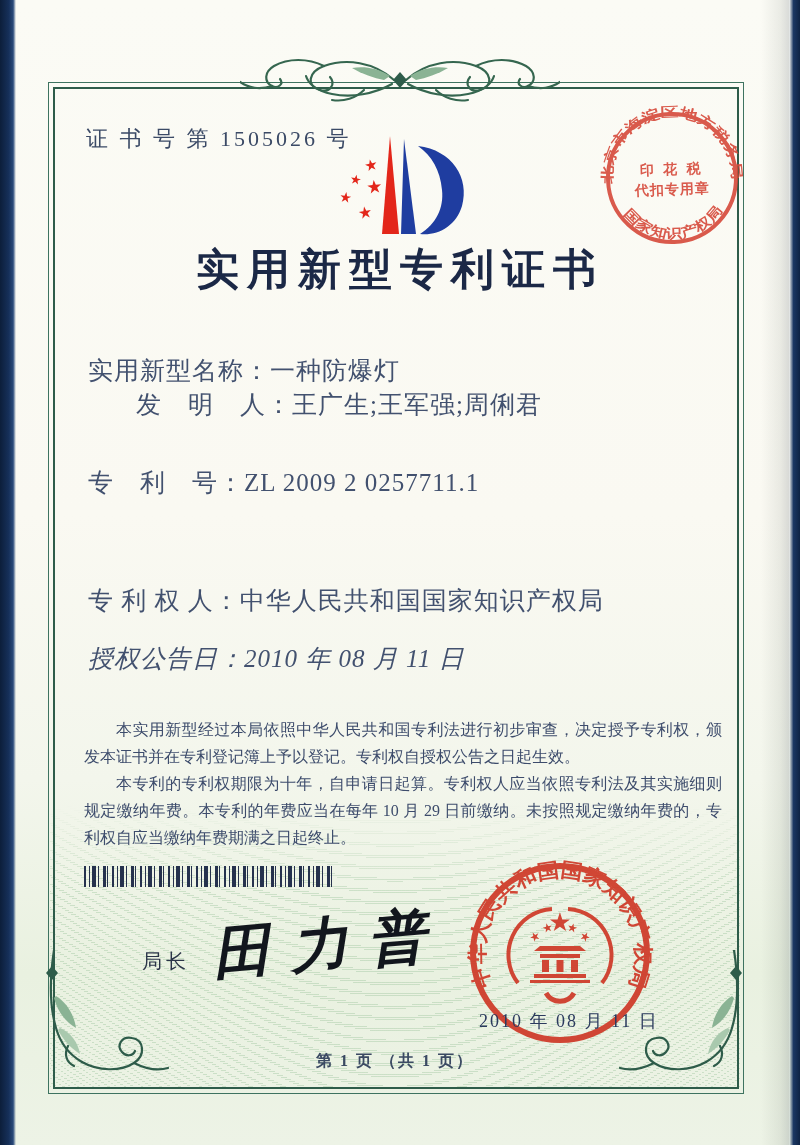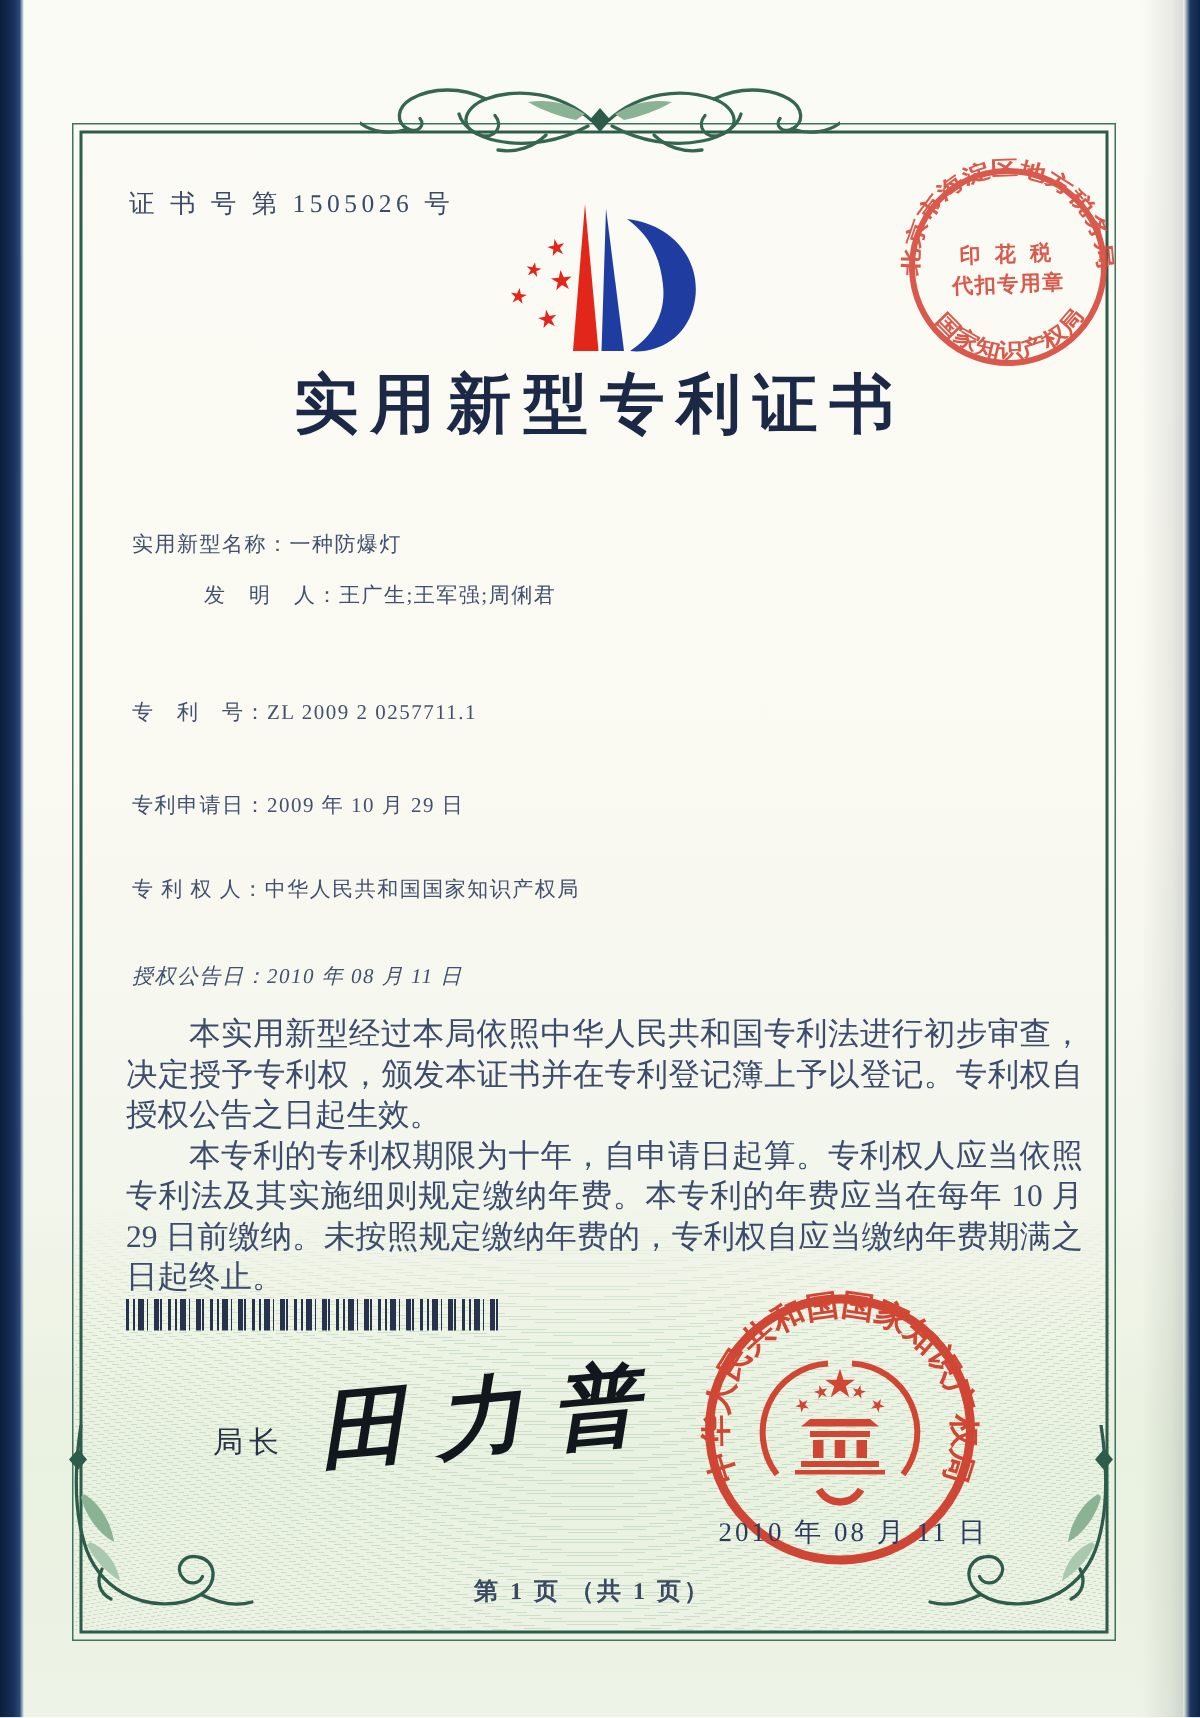--- a/index.html
+++ b/index.html
@@ -19,25 +19,25 @@
   
   .guilloche{left:50px;top:806px;width:690px;height:282px;
     background:repeating-radial-gradient(140% 100% at 50% 155%,
       rgba(108,168,114,.25) 0 1.2px, rgba(108,168,114,0) 1.2px 7.5px);
     -webkit-mask-image:linear-gradient(180deg,transparent 0,#000 30%,#000 100%);
     mask-image:linear-gradient(180deg,transparent 0,#000 30%,#000 100%);}
   
   .frame-outer{left:48px;top:82px;width:694px;height:1010px;border:1px solid #3e7360;}
   .frame-inner{left:53px;top:87px;width:682px;height:998px;border:2px solid #2e5c4a;}
   
-  .cert-no{left:86px;top:124px;font-size:17px;letter-spacing:3px;color:#3b4a66;}
+  .cert-no{left:86px;top:124px;font-size:22px;letter-spacing:3px;color:#3b4a66;}
   .title{left:0;top:241px;width:800px;text-align:center;font-size:43px;font-weight:700;
     letter-spacing:8px;color:#1b2846;}
-  .field{left:88px;font-size:14px;color:#42516f;letter-spacing:1px;white-space:nowrap;}
-  .paragraphs{left:84px;top:676px;width:638px;font-size:21px;line-height:27px;
+  .field{left:88px;font-size:25px;color:#42516f;letter-spacing:1px;white-space:nowrap;}
+  .paragraphs{left:84px;top:716px;width:638px;font-size:16px;line-height:27px;
     color:#3d4c6c;text-align:justify;}
   .paragraphs p{margin:0;text-indent:2em;}
   .barcode{left:84px;top:866px;width:250px;height:21px;
     background:repeating-linear-gradient(90deg,
       #26324e 0 2px,transparent 2px 5px,
       #26324e 5px 6px,transparent 6px 8px,
       #26324e 8px 12px,transparent 12px 14px,
       #26324e 14px 15px,transparent 15px 19px,
       #26324e 19px 22px,transparent 22px 23px,
       #26324e 23px 24px,transparent 24px 28px);}
@@ -142,23 +142,20 @@
 
   <div class="abs field" style="top:354px;">
     <span>实用新型名称：</span><span>一种防爆灯</span>
   </div>
   <div class="abs field" style="top:388px;margin-left:48px;">
     <span>发　明　人：</span><span>王广生;王军强;周俐君</span>
   </div>
   <div class="abs field" style="top:466px;">
     <span>专　利　号：</span><span>ZL 2009 2 0257711.1</span>
   </div>
-  <div class="abs field" style="top:528px;">
-    <span>专利申请日：</span><span>2009 年 10 月 29 日</span>
-  </div>
   <div class="abs field" style="top:584px;">
     <span>专 利 权 人：</span><span>中华人民共和国国家知识产权局</span>
   </div>
   <div class="abs field" style="top:642px;font-style:italic;">
     <span>授权公告日：</span><span>2010 年 08 月 11 日</span>
   </div>
 
   <div class="abs paragraphs">
     <p>本实用新型经过本局依照中华人民共和国专利法进行初步审查，决定授予专利权，颁发本证书并在专利登记簿上予以登记。专利权自授权公告之日起生效。</p>
     <p>本专利的专利权期限为十年，自申请日起算。专利权人应当依照专利法及其实施细则规定缴纳年费。本专利的年费应当在每年 10 月 29 日前缴纳。未按照规定缴纳年费的，专利权自应当缴纳年费期满之日起终止。</p>

